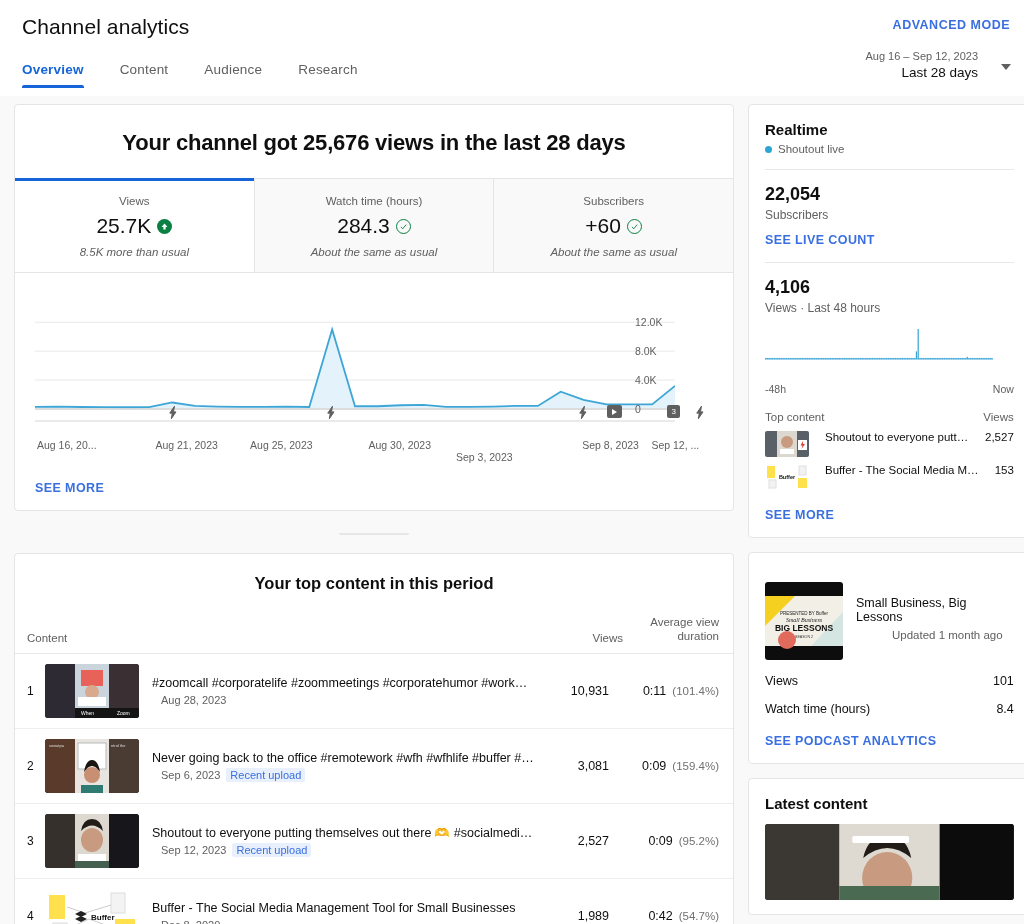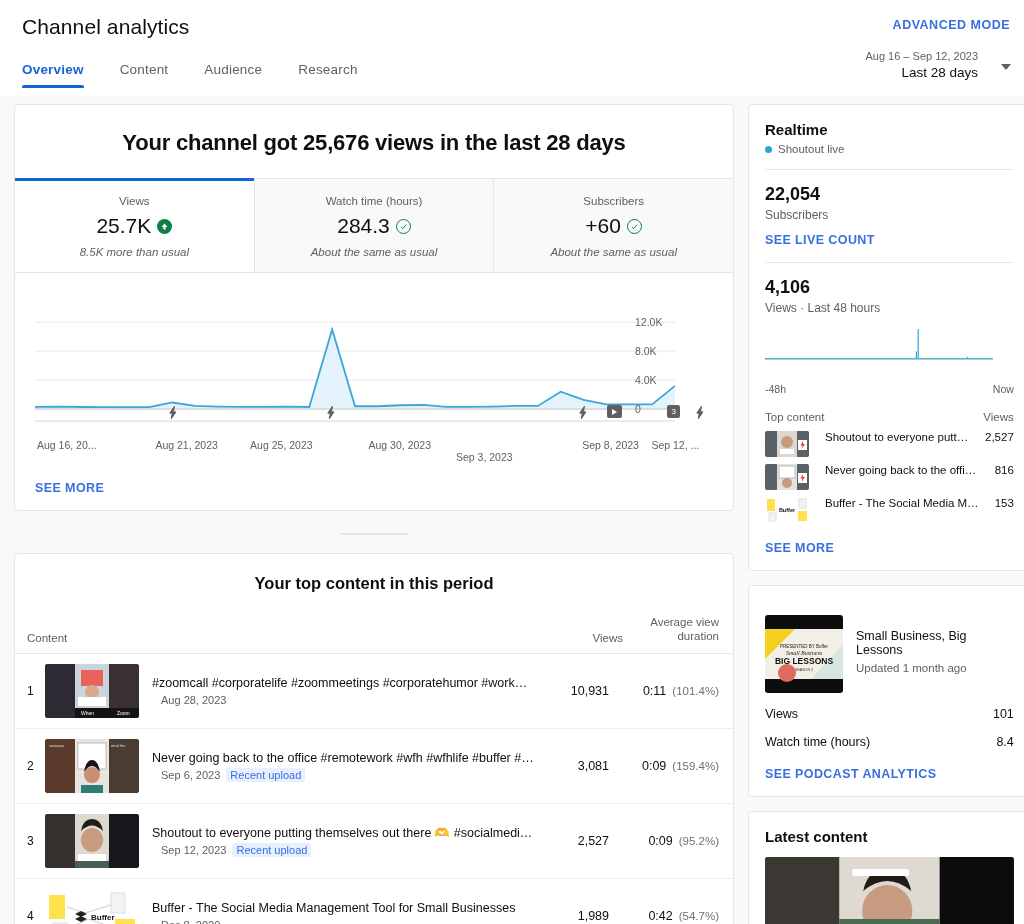--- a/index.html
+++ b/index.html
@@ -95,21 +95,21 @@
   .rt-spark { margin-top:12px; position:relative; height:44px; }
   .rt-axis { display:flex; justify-content:space-between; font-size:10.5px; color:#606060; margin-top:12px; }
   .tcl-head { display:flex; justify-content:space-between; font-size:11.5px; color:#606060; margin-top:16px; margin-bottom:8px; }
   .tcl-row { display:flex; align-items:flex-start; gap:16px; margin-bottom:7px; cursor:pointer; }
   .tcl-thumb { width:44px; height:26px; border-radius:2px; overflow:hidden; flex:none; }
   .tcl-name { flex:1; font-size:11.5px; white-space:nowrap; overflow:hidden; text-overflow:ellipsis; }
   .tcl-views { font-size:11.5px; }
   .pod-row { display:flex; gap:13px; margin-top:13px; align-items:flex-start; }
   .pod-thumb { width:78px;height:78px;border-radius:3px;overflow:hidden;flex:none; }
   .pod-name { font-size:12.5px; margin-top:14px; }
-  .pod-upd { font-size:11.5px; color:#606060; margin-top:5px; }
+  .pod-upd { font-size:11.5px; color:#606060; margin-top:5px;margin-left:36px; }
   .pod-stat { display:flex; justify-content:space-between; font-size:12.5px; margin-top:14px; }
   .lc-thumb { width:100%; height:76px; border-radius:3px; overflow:hidden; margin-top:12px; }
 </style>
 </head>
 <body>
 
 <div class="header">
   <div class="page-title">Channel analytics</div>
   <div class="advanced-mode">ADVANCED MODE</div>
   <div class="tabs">
@@ -490,32 +490,20 @@
                 <circle cx="22" cy="11" r="6" fill="#c89a80"></circle>
                 <rect x="15" y="18" width="14" height="5" fill="#fff"></rect>
                 <rect x="33" y="9" width="9" height="10" fill="#fff"></rect>
                 <path d="M38 10 L35.5 14.5 h2 L36.5 18 L40 13 h-2z" fill="#e03b2f"></path>
               </svg></div>
             <div class="tcl-name">Shoutout to everyone putt…</div>
             <div class="tcl-views">2,527</div>
           </div>
           <div class="tcl-row">
             <div class="tcl-thumb"><svg width="44" height="26" viewBox="0 0 44 26">
-                <rect width="44" height="26" fill="#5a6068"></rect>
-                <rect x="12" y="0" width="20" height="26" fill="#e4e0da"></rect>
-                <rect x="14" y="2" width="16" height="12" fill="#fff" stroke="#bbb"></rect>
-                <circle cx="22" cy="19" r="5" fill="#c89a80"></circle>
-                <rect x="33" y="9" width="9" height="10" fill="#fff"></rect>
-                <path d="M38 10 L35.5 14.5 h2 L36.5 18 L40 13 h-2z" fill="#e03b2f"></path>
-              </svg></div>
-            <div class="tcl-name">Never going back to the offi…</div>
-            <div class="tcl-views">816</div>
-          </div>
-          <div class="tcl-row">
-            <div class="tcl-thumb"><svg width="44" height="26" viewBox="0 0 44 26">
                 <rect width="44" height="26" fill="#fff"></rect>
                 <rect x="2" y="2" width="8" height="12" fill="#ffe14d"></rect>
                 <rect x="33" y="14" width="9" height="10" fill="#ffe14d"></rect>
                 <rect x="34" y="2" width="7" height="9" fill="#f2f2f2" stroke="#e0e0e0"></rect>
                 <rect x="4" y="16" width="7" height="8" fill="#f2f2f2" stroke="#e0e0e0"></rect>
                 <text x="22" y="15" font-size="5.5" font-weight="bold" fill="#111" text-anchor="middle" font-family="Liberation Sans, sans-serif">Buffer</text>
               </svg></div>
             <div class="tcl-name">Buffer - The Social Media M…</div>
             <div class="tcl-views">153</div>
           </div>

